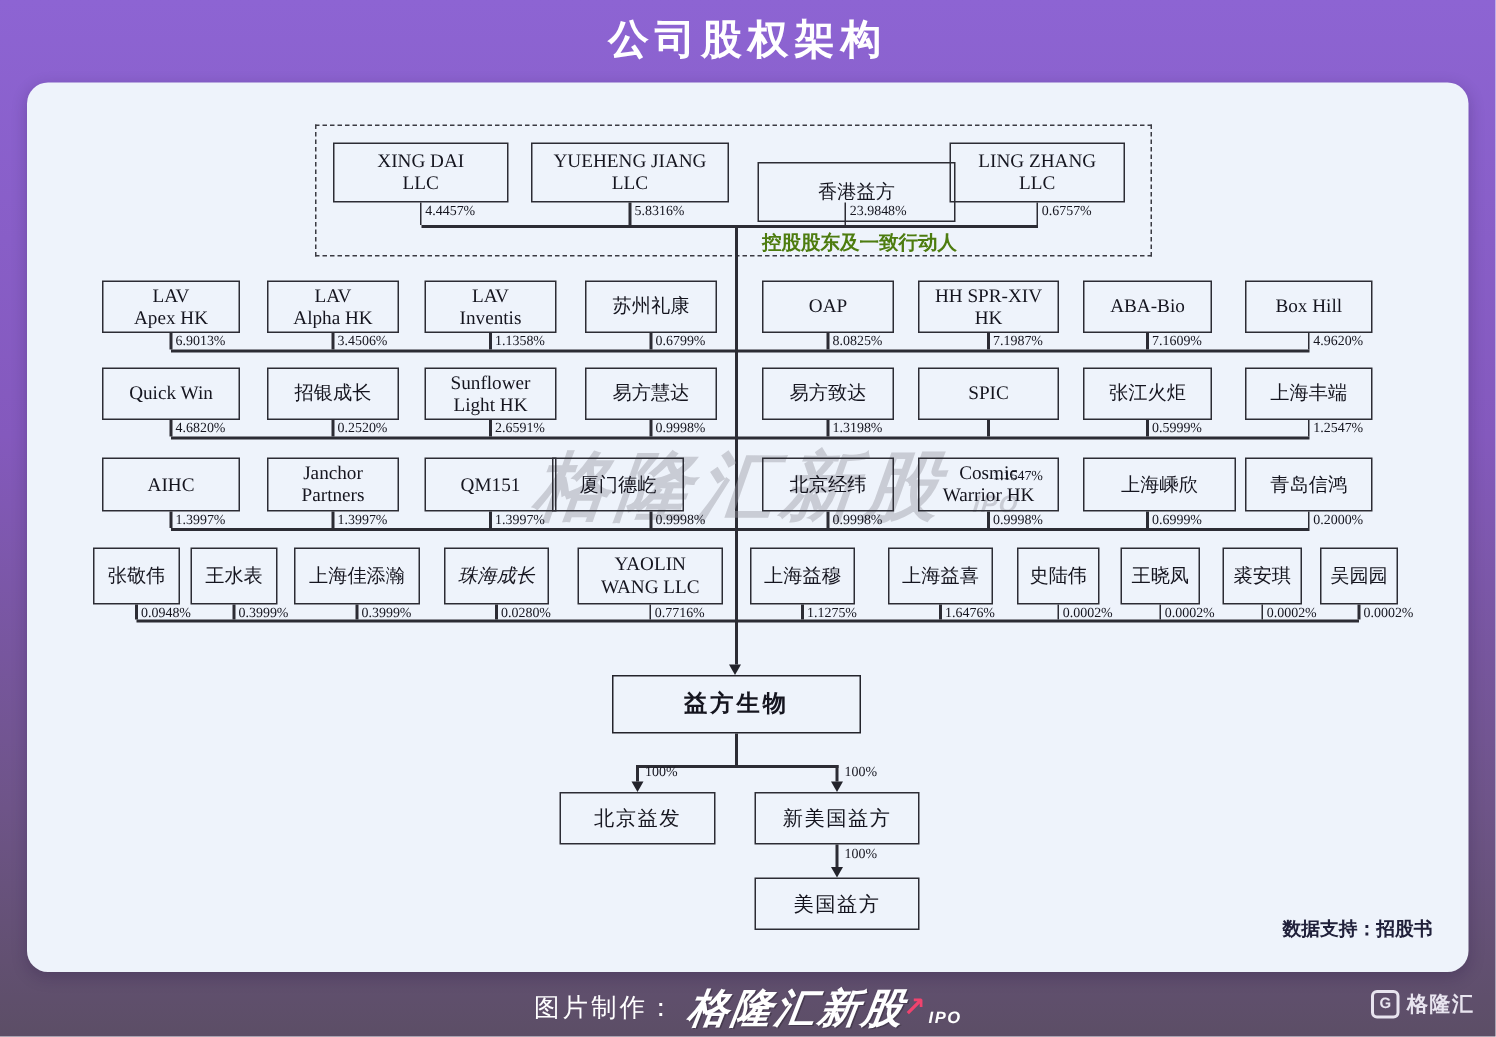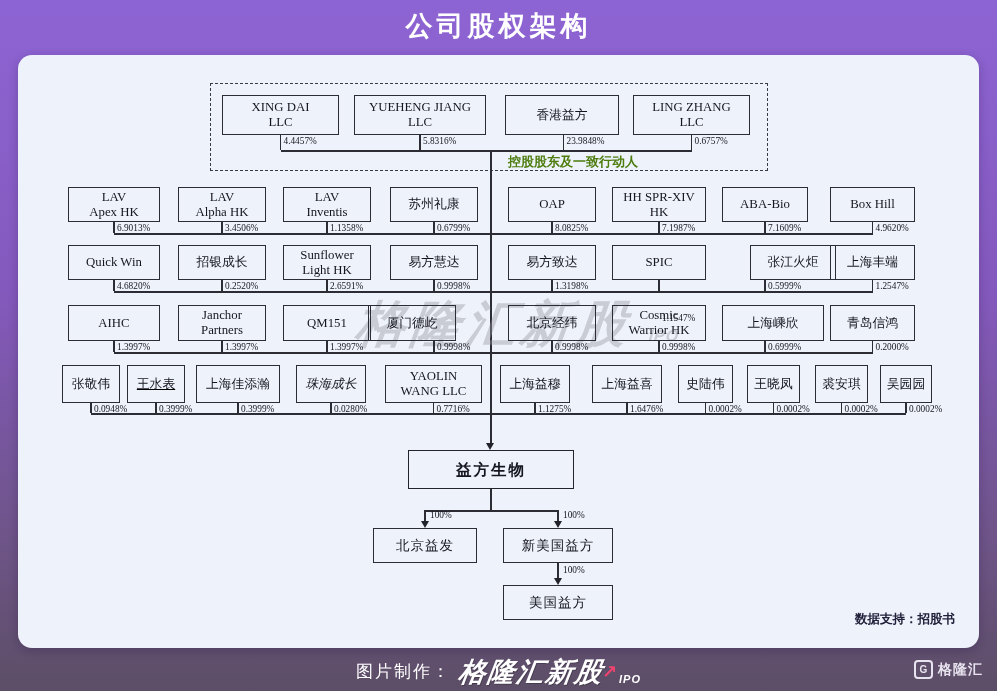--- a/index.html
+++ b/index.html
@@ -134,21 +134,21 @@
 LLC</span>
       </div>
       <div class="cline" style="left: 261.7px; top: 80px; width: 1.6px; height: 15px;"></div>
       <div class="pct" style="left: 265.5px; top: 81px;">4.4457%</div>
       <div class="node" style="left: 336px; top: 40px; width: 132px; height: 40px;">
         <span class="node-label">YUEHENG JIANG
 LLC</span>
       </div>
       <div class="cline" style="left: 401.2px; top: 80px; width: 1.6px; height: 15px;"></div>
       <div class="pct" style="left: 405px; top: 81px;">5.8316%</div>
-      <div class="node" style="left: 487px; top: 40px; width: 114px; height: 40px;">
+      <div class="node" style="left: 487px; top: 53px; width: 132px; height: 40px;">
         <span class="node-label">香港益方</span>
       </div>
       <div class="cline" style="left: 544.7px; top: 80px; width: 1.6px; height: 15px;"></div>
       <div class="pct" style="left: 548.5px; top: 81px;">23.9848%</div>
       <div class="node" style="left: 615px; top: 40px; width: 117px; height: 40px;">
         <span class="node-label">LING ZHANG
 LLC</span>
       </div>
       <div class="cline" style="left: 672.7px; top: 80px; width: 1.6px; height: 15px;"></div>
       <div class="pct" style="left: 676.5px; top: 81px;">0.6757%</div>
@@ -222,21 +222,21 @@
       <div class="node" style="left: 490px; top: 190px; width: 88px; height: 35px;">
         <span class="node-label">易方致达</span>
       </div>
       <div class="cline" style="left: 533.2px; top: 225px; width: 1.6px; height: 11px;"></div>
       <div class="pct" style="left: 537px; top: 226px;">1.3198%</div>
       <div class="node" style="left: 594px; top: 190px; width: 94px; height: 35px;">
         <span class="node-label">SPIC</span>
       </div>
       <div class="cline" style="left: 640.2px; top: 225px; width: 1.6px; height: 11px;"></div>
       <div class="pct" style="left: 644px; top: 226px; margin-top: 32px;">1.1547%</div>
-      <div class="node" style="left: 704px; top: 190px; width: 86px; height: 35px; margin-left: 28px;">
+      <div class="node" style="left: 704px; top: 190px; width: 86px; height: 35px;">
         <span class="node-label">张江火炬</span>
       </div>
       <div class="cline" style="left: 746.2px; top: 225px; width: 1.6px; height: 11px;"></div>
       <div class="pct" style="left: 750px; top: 226px;">0.5999%</div>
       <div class="node" style="left: 812px; top: 190px; width: 85px; height: 35px;">
         <span class="node-label">上海丰端</span>
       </div>
       <div class="cline" style="left: 853.7px; top: 225px; width: 1.6px; height: 11px;"></div>
       <div class="pct" style="left: 857.5px; top: 226px;">1.2547%</div>
       <div class="cline" style="left: 96px; top: 236px; width: 758.5px; height: 1.6px;"></div>
@@ -281,21 +281,21 @@
         <span class="node-label">青岛信鸿</span>
       </div>
       <div class="cline" style="left: 853.7px; top: 286px; width: 1.6px; height: 11px;"></div>
       <div class="pct" style="left: 857.5px; top: 287px;">0.2000%</div>
       <div class="cline" style="left: 96px; top: 297px; width: 758.5px; height: 1.6px;"></div>
       <div class="node" style="left: 44px; top: 310px; width: 58px; height: 38px;">
         <span class="node-label">张敬伟</span>
       </div>
       <div class="cline" style="left: 72.2px; top: 348px; width: 1.6px; height: 10px;"></div>
       <div class="pct" style="left: 76px; top: 349px;">0.0948%</div>
-      <div class="node" style="left: 109px; top: 310px; width: 58px; height: 38px; text-decoration: underline;">
+      <div class="node" style="left: 109px; top: 310px; width: 58px; height: 38px;">
         <span class="node-label">王水表</span>
       </div>
       <div class="cline" style="left: 137.2px; top: 348px; width: 1.6px; height: 10px;"></div>
       <div class="pct" style="left: 141px; top: 349px;">0.3999%</div>
       <div class="node" style="left: 178px; top: 310px; width: 84px; height: 38px;">
         <span class="node-label">上海佳添瀚</span>
       </div>
       <div class="cline" style="left: 219.2px; top: 348px; width: 1.6px; height: 10px;"></div>
       <div class="pct" style="left: 223px; top: 349px;">0.3999%</div>
       <div class="node" style="left: 278px; top: 310px; width: 70px; height: 38px; font-style: italic;">

